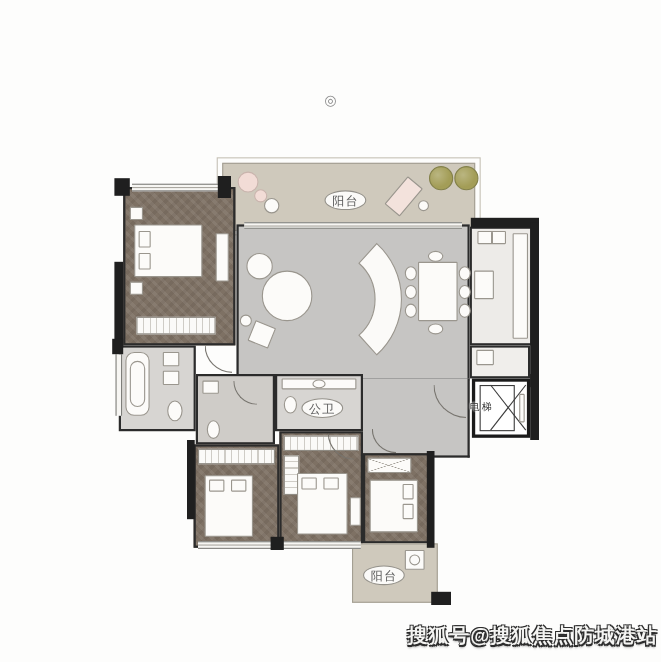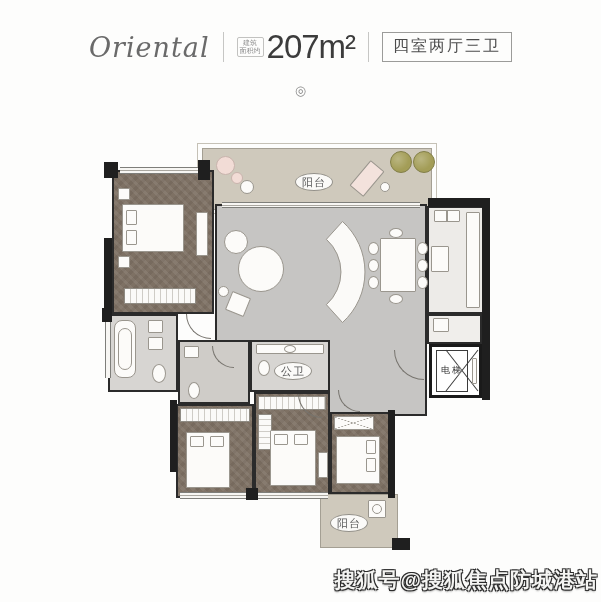--- a/index.html
+++ b/index.html
@@ -49,43 +49,30 @@
   .oval{background:#fbfaf8;border:1px solid #94918a;border-radius:50%;color:#5a5a5a;
         font-size:11px;letter-spacing:1px;display:flex;align-items:center;justify-content:center;
         white-space:nowrap;z-index:6;}
   .arc{border:1px solid #77746e;border-top:none;border-right:none;border-radius:0 0 0 100%;
        background:transparent;}
   .xline{background:#3b3b3b;height:1px;transform-origin:center;}
   .plant{border-radius:50%;border:1px solid #c9b4ad;background:#f2dcd6;}
   .tree{border-radius:50%;border:1px solid #83804a;background:#a39d57;
         background-image:radial-gradient(circle at 35% 35%,rgba(255,255,255,.25),transparent 60%);}
   
-  .watermark{position:absolute;top:566px;right:3px;font-size:21px;font-weight:bold;color:#f4f4f2;
+  .watermark{position:absolute;top:566px;right:3px;font-size:18px;font-weight:bold;color:#f4f4f2;
      letter-spacing:1px;
      text-shadow:1px 1px 0 #2c2c2c,-1px -1px 0 #2c2c2c,1px -1px 0 #2c2c2c,-1px 1px 0 #2c2c2c,
                  0 2px 2px rgba(0,0,0,.35);}
 </style>
 </head>
 <body>
 
 <div class="page">
 
-  <div class="header">
-    <span class="brand">Oriental</span>
-    <span class="vdiv"></span>
-    <span class="area-wrap">
-      <span class="area-prefix">
-        <span>建筑</span>
-        <span>面积约</span>
-      </span>
-      <span class="area">207m²</span>
-    </span>
-    <span class="vdiv"></span>
-    <span class="layout-box">四室两厅三卫</span>
-  </div>
 
   <div class="subtitle">
     <span class="bullet">◎</span>
   </div>
 
   <div class="plan">
 
     <div style="left:105px;top:1px;width:240px;height:71px;border:1px solid #c5c1b6;"></div>
     <div class="floor-balcony" style="left:110px;top:6px;width:230px;height:62px;z-index:1;"></div>
     <div class="plant" style="left:124px;top:14px;width:19px;height:19px;z-index:2;"></div>
@@ -123,21 +110,21 @@
     <div class="furn" style="left:342px;top:68px;width:26px;height:12px;z-index:3;background-image:linear-gradient(90deg,transparent 46%,#9a968e 46%,#9a968e 54%,transparent 54%);"></div>
     <div class="furn" style="left:339px;top:104px;width:18px;height:26px;z-index:3;"></div>
     <div class="room" style="left:335px;top:172px;width:55px;height:30px;background:#f0eeeb;z-index:2;"></div>
     <div class="furn" style="left:341px;top:176px;width:16px;height:14px;z-index:3;"></div>
 
     <div style="left:337px;top:202px;width:53px;height:54px;background:#fff;border:3px solid #1a1a1a;z-index:3;"></div>
     <div style="left:344px;top:208px;width:32px;height:42px;border:1px solid #3b3b3b;background:#fff;z-index:4;"></div>
     <div class="xline" style="left:344px;top:228px;width:52px;transform:rotate(52deg);z-index:4;"></div>
     <div class="xline" style="left:344px;top:228px;width:52px;transform:rotate(-52deg);z-index:4;"></div>
     <div class="furn" style="left:380px;top:216px;width:5px;height:26px;z-index:4;"></div>
-    <div style="left:342px;top:222px;width:36px;text-align:center;font-size:9px;letter-spacing:2px;color:#2e2e2e;z-index:5;text-shadow:0 0 2px #fff,0 0 2px #fff;">电梯</div>
+    <div style="left:328px;top:222px;width:36px;text-align:center;font-size:9px;letter-spacing:2px;color:#2e2e2e;z-index:5;text-shadow:0 0 2px #fff,0 0 2px #fff;">电梯</div>
 
     <div class="room floor-bedroom" style="left:20px;top:28px;width:102px;height:144px;z-index:2;"></div>
     <div class="window" style="left:28px;top:25px;width:86px;height:7px;z-index:3;"></div>
     <div class="furn" style="left:26px;top:46px;width:12px;height:12px;z-index:3;"></div>
     <div class="furn" style="left:30px;top:62px;width:62px;height:48px;z-index:3;"></div>
     <div class="furn" style="left:34px;top:68px;width:11px;height:15px;z-index:4;"></div>
     <div class="furn" style="left:34px;top:88px;width:11px;height:15px;z-index:4;"></div>
     <div class="furn" style="left:26px;top:114px;width:12px;height:12px;z-index:3;"></div>
     <div class="wardrobe" style="left:32px;top:146px;width:72px;height:16px;z-index:3;"></div>
     <div class="furn" style="left:104px;top:70px;width:12px;height:44px;z-index:3;"></div>

